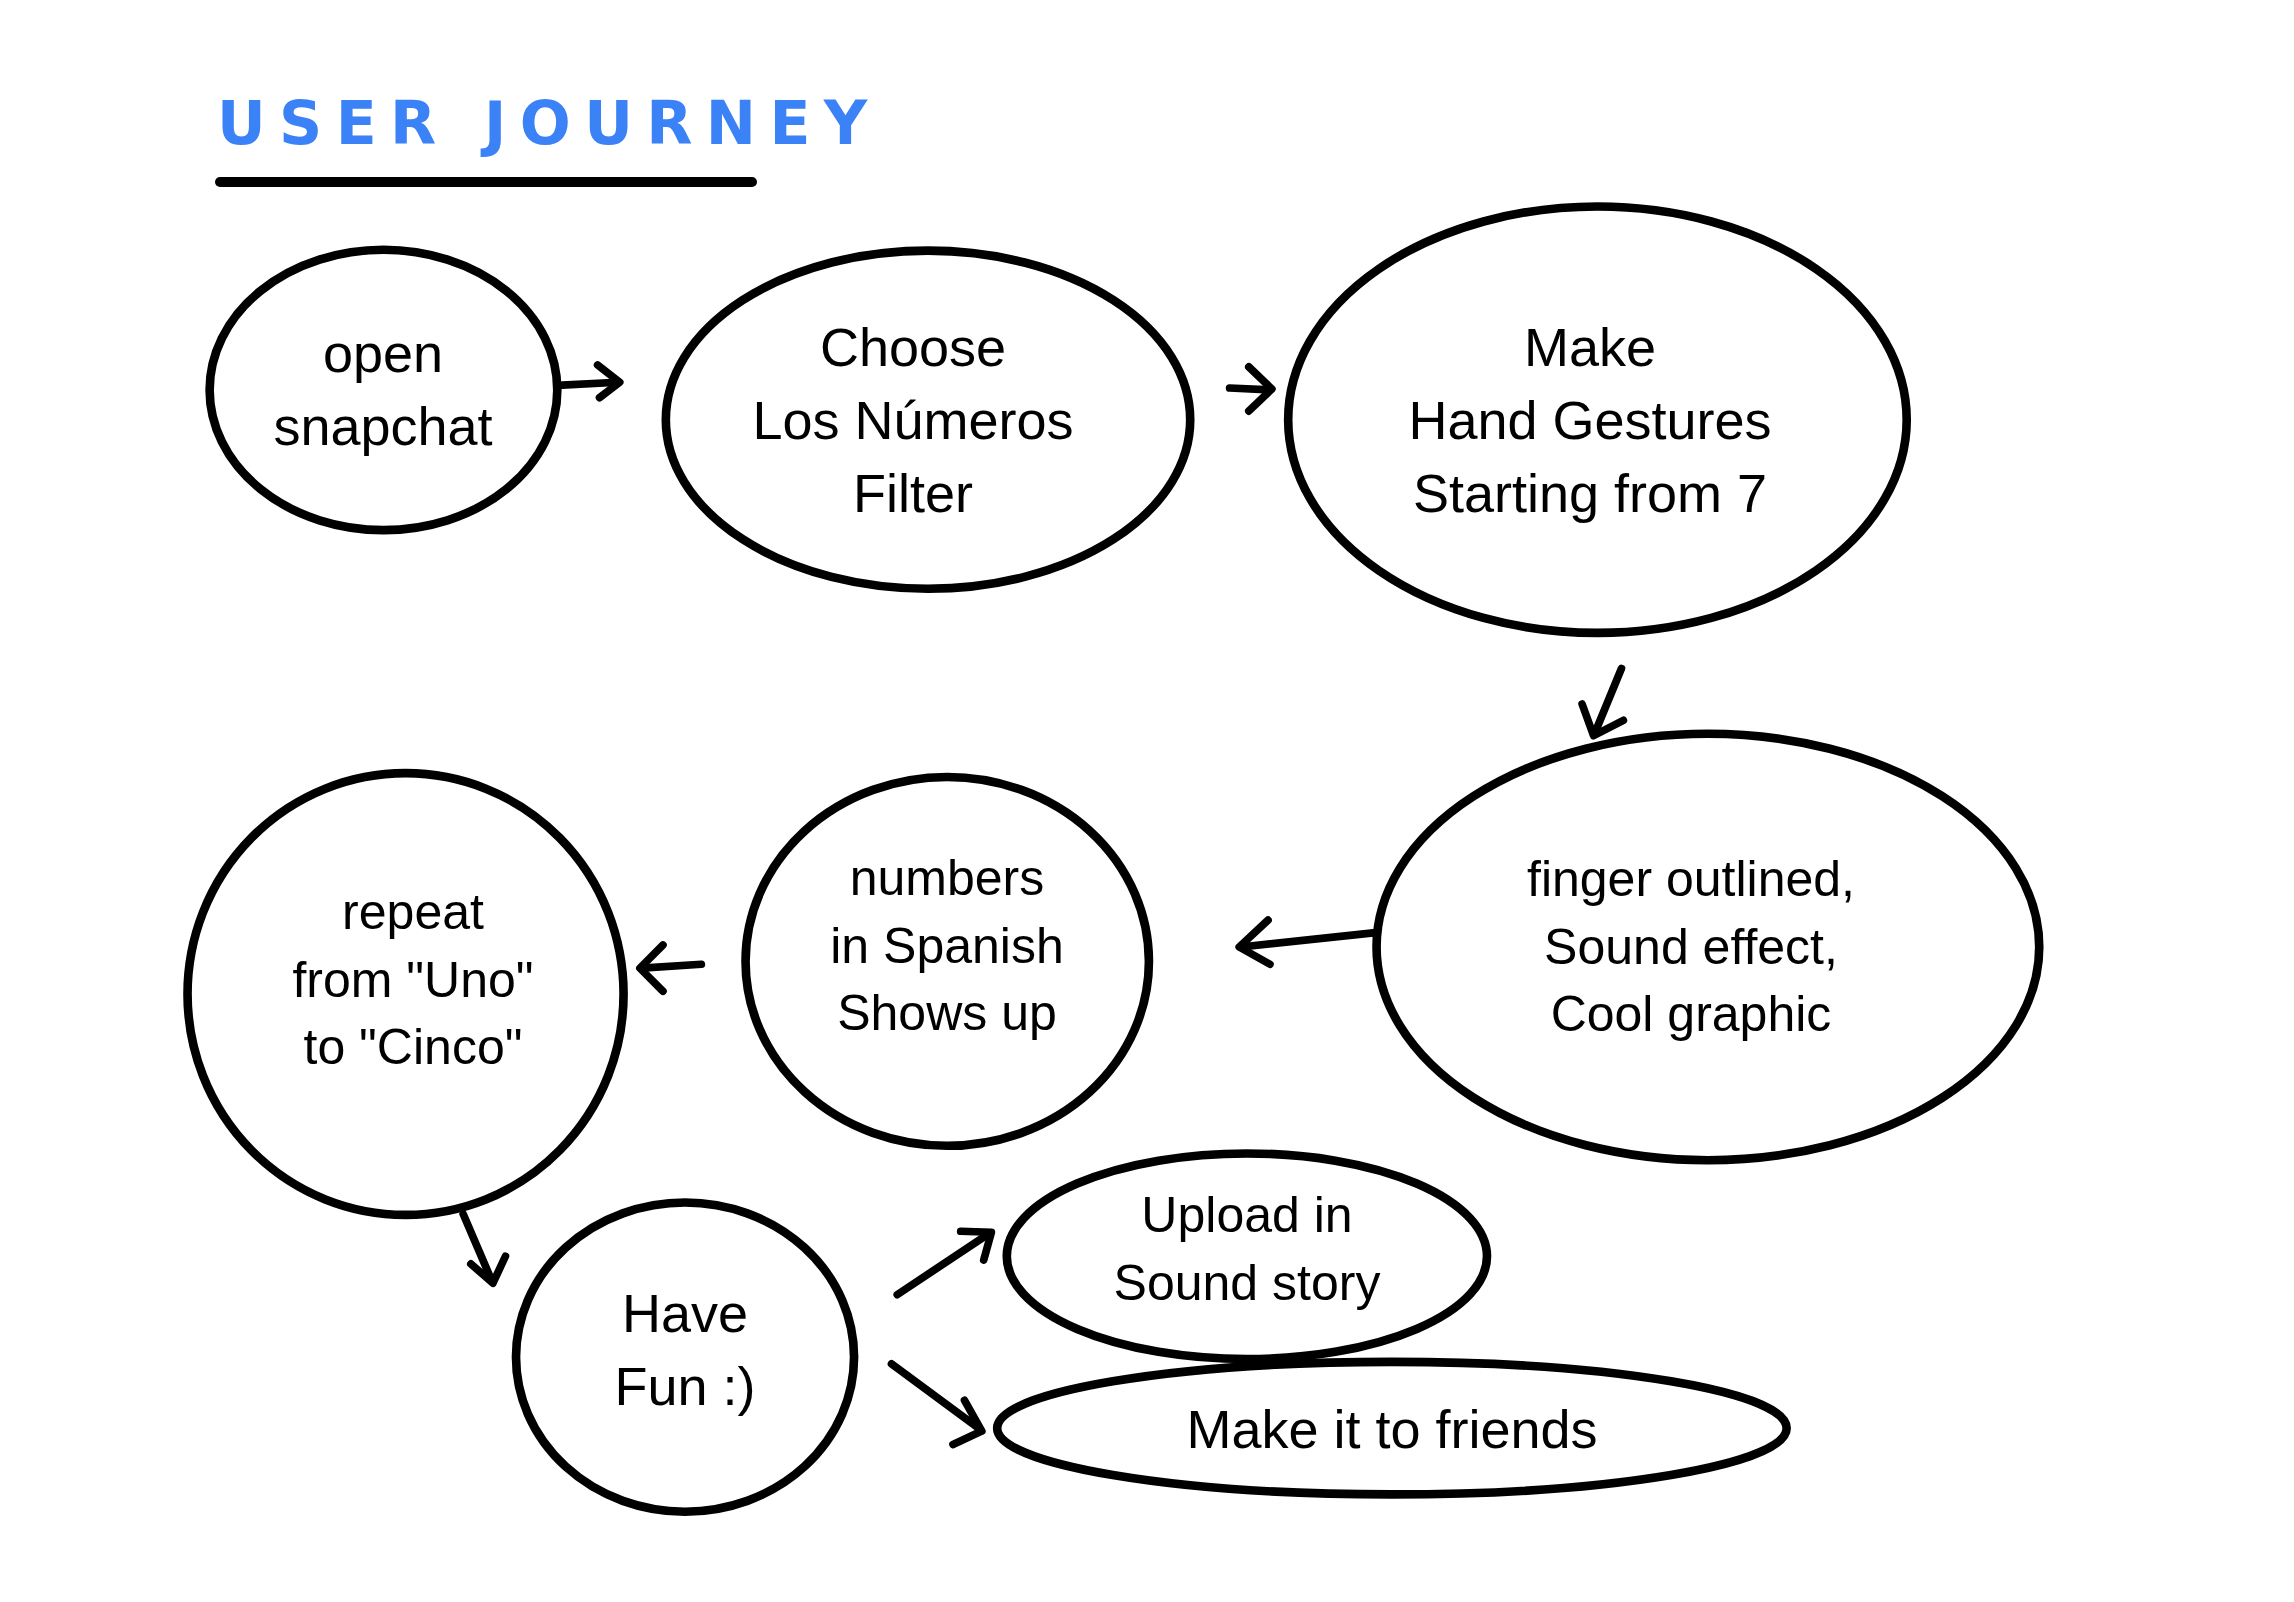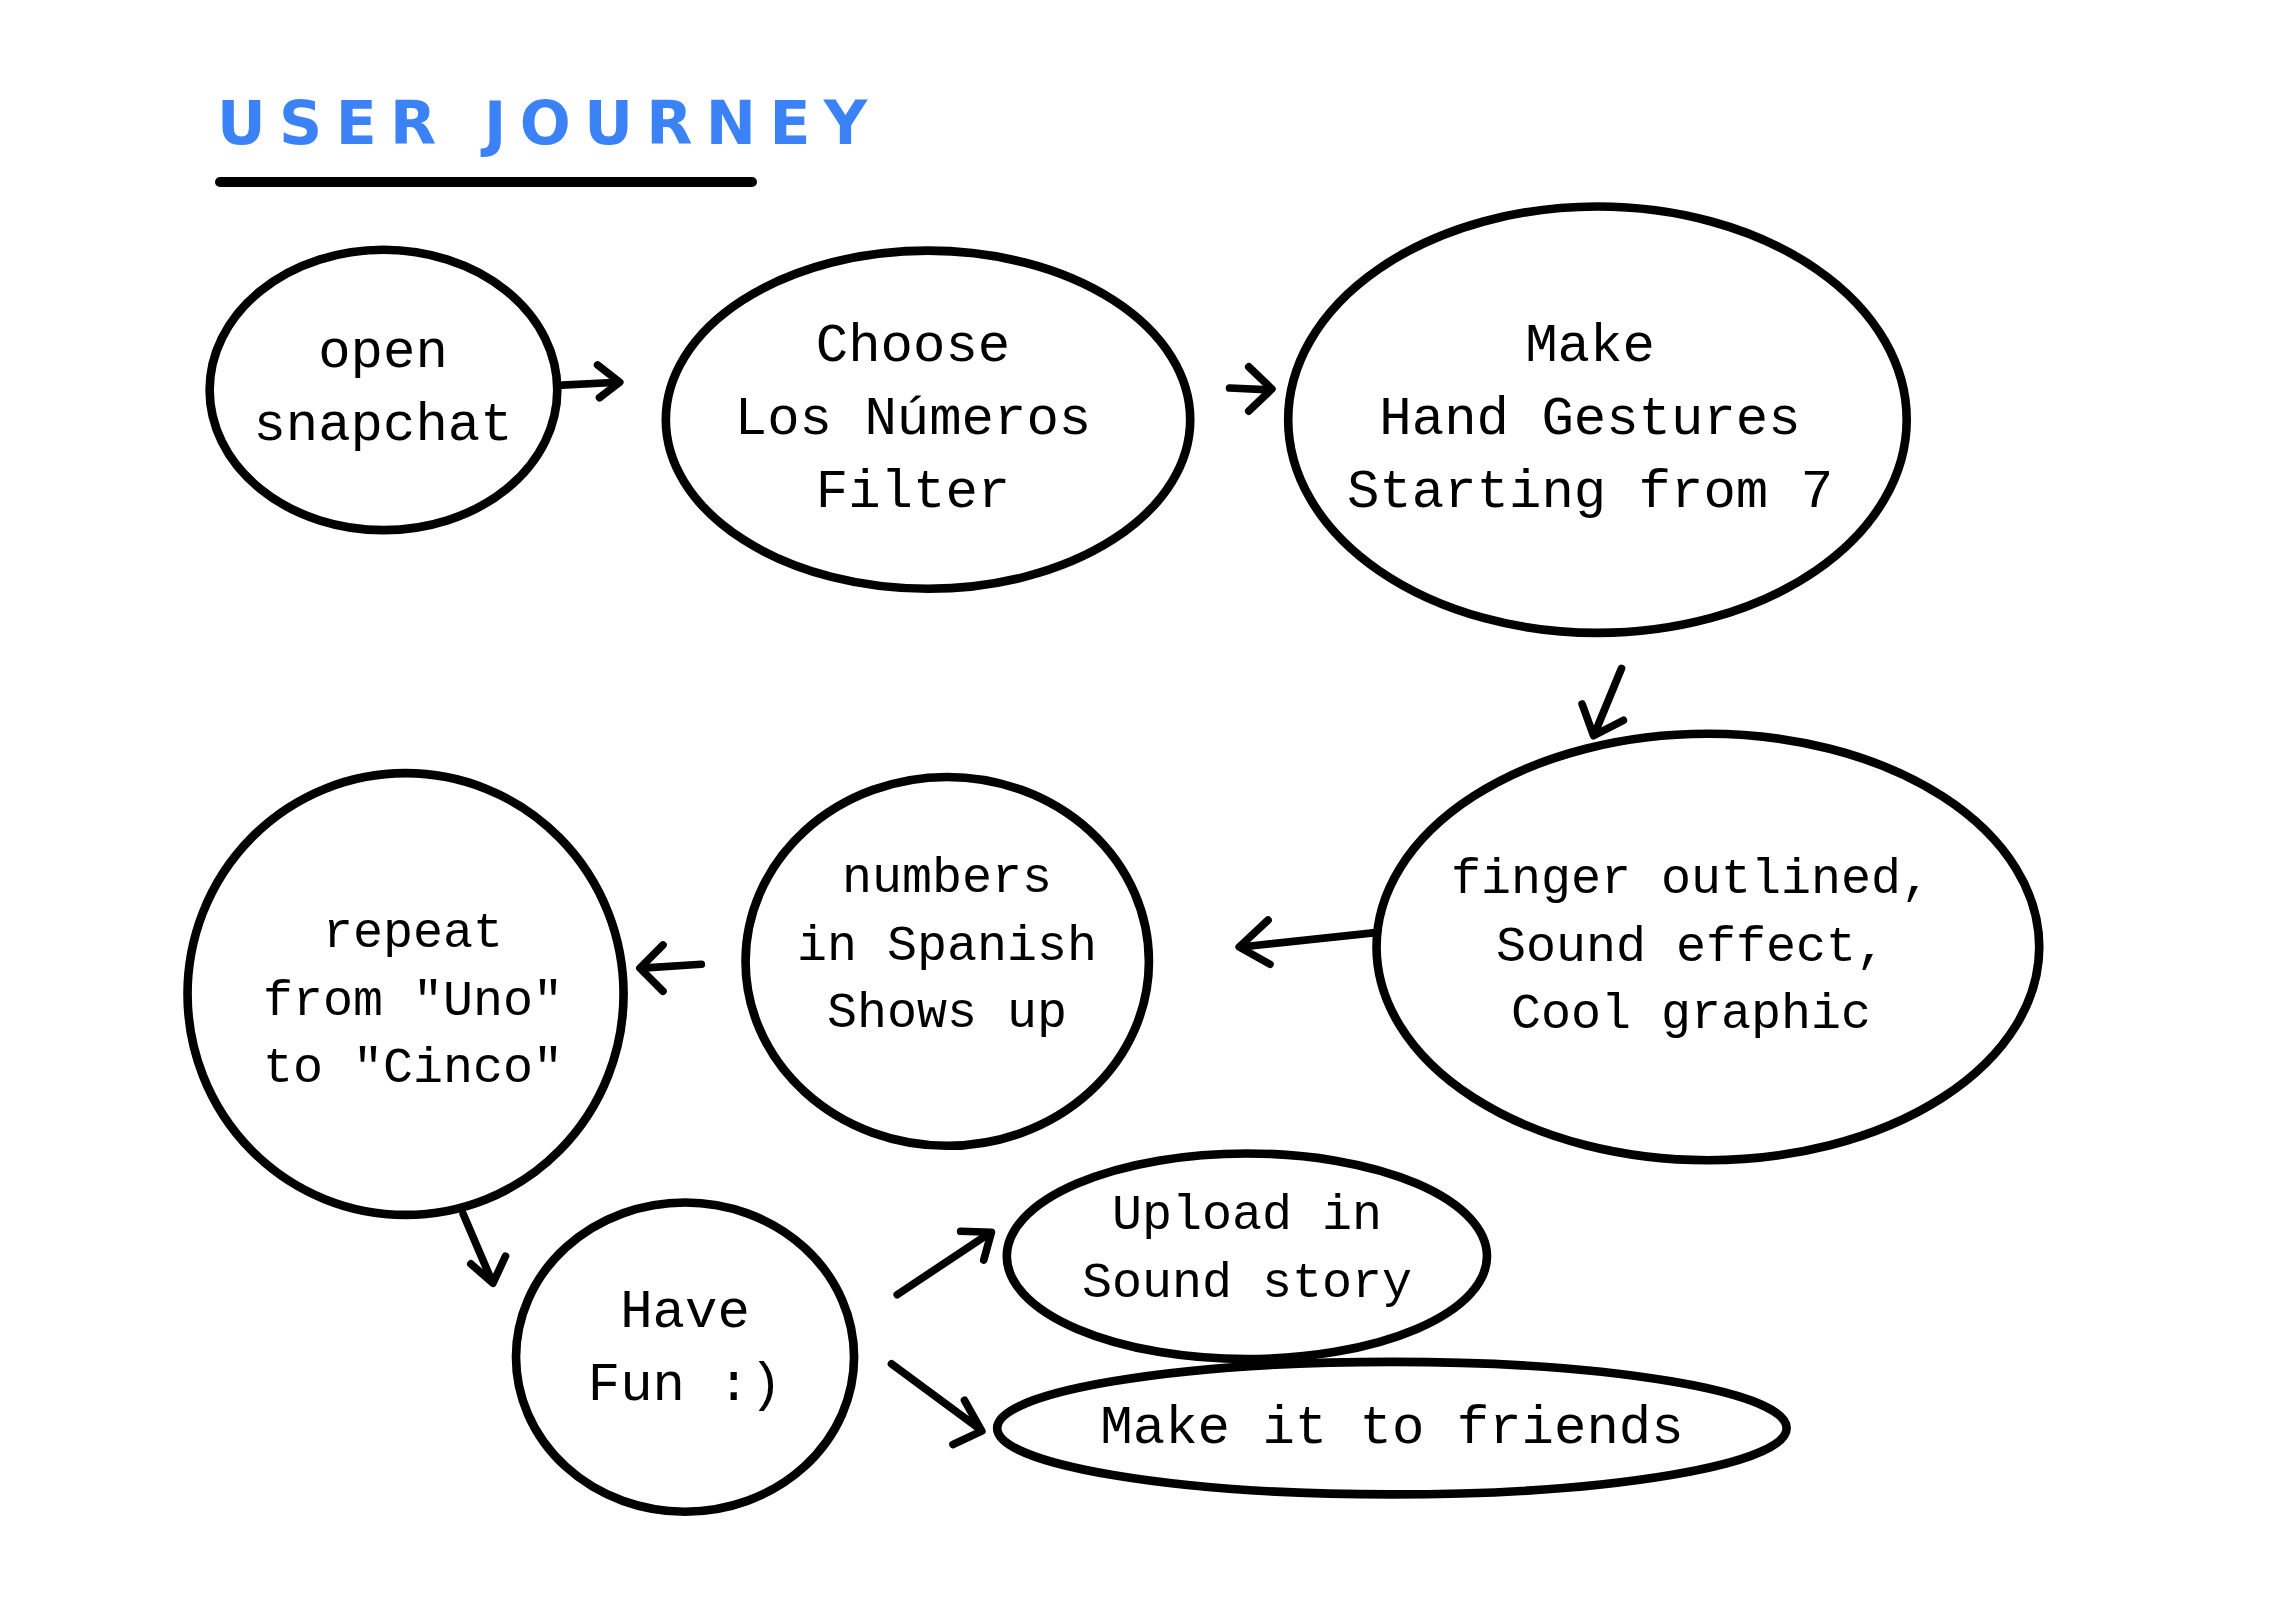--- a/index.html
+++ b/index.html
@@ -9,21 +9,21 @@
     position: absolute; left: 217px; top: 88px;
     font-family: "DejaVu Sans", sans-serif; font-size: 60px; font-weight: bold;
     letter-spacing: 13.4px; color: #3b82f6;
   }
   .title-underline {
     position: absolute; left: 215px; top: 177px; width: 542px; height: 9.6px;
     background: #000; border-radius: 5.8px;
   }
   .node-label {
     position: absolute; transform: translate(-50%, -50%);
-    font-family: Liberation Mono, monospace; font-size: 54px; line-height: 1.35;
+    font-family: Liberation Sans, sans-serif; font-size: 54px; line-height: 1.35;
     color: #000; text-align: center; white-space: pre-line;
   }
   .node-label.small { font-size: 50px; }
   svg .node { fill: none; stroke: #000; stroke-width: 9; }
   svg .edge { fill: none; stroke: #000; stroke-width: 8; stroke-linecap: round; stroke-linejoin: round; }
 </style>
 </head>
 <body>
 
 <div class="title-text">USER JOURNEY</div>
@@ -82,21 +82,21 @@
 Filter</div>
 <div class="node-label" style="left:1590px; top:420px;">Make
 Hand Gestures
 Starting from 7</div>
 <div class="node-label small" style="left:1691px; top:947px;">finger outlined,
 Sound effect,
 Cool graphic</div>
 <div class="node-label small" style="left:947px; top:946px;">numbers
 in Spanish
 Shows up</div>
-<div class="node-label small" style="left:413px; top:980px;margin-top:21px;">repeat
+<div class="node-label small" style="left:413px; top:980px;">repeat
 from "Uno"
 to "Cinco"</div>
 <div class="node-label" style="left:685px; top:1350px;">Have
 Fun :)</div>
 <div class="node-label small" style="left:1247px; top:1249px;">Upload in
 Sound story</div>
 <div class="node-label" style="left:1392px; top:1429px;">Make it to friends</div>
 
 
 </body></html>

